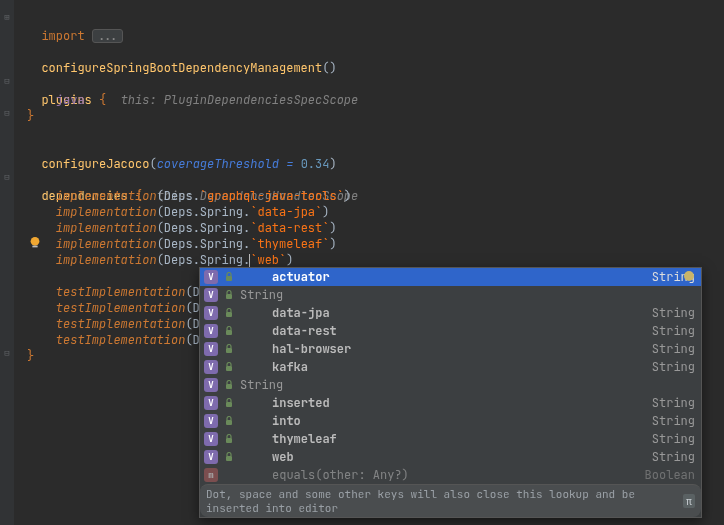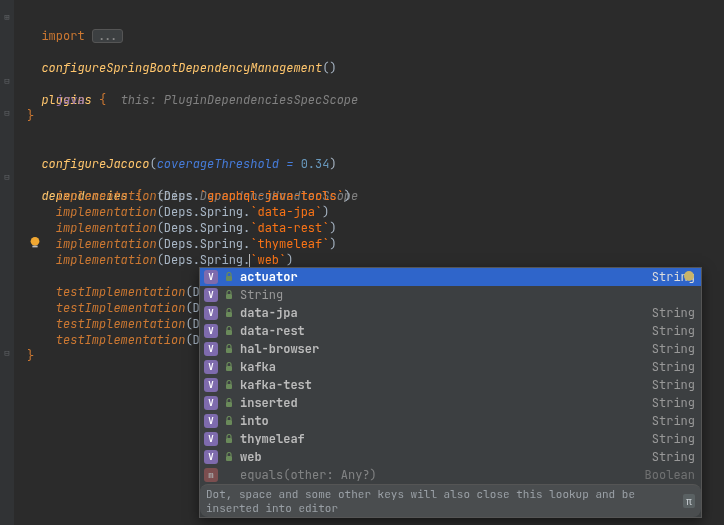--- a/index.html
+++ b/index.html
@@ -36,21 +36,21 @@
   }
   .code {
     position: absolute;
     left: 7px;
     white-space: pre;
     line-height: 16px;
     margin-left: 20px;
   }
   .kw   { color: #cc7832; font-style: italic; }
   .kw2  { color: #cc7832; }
-  .fn   { color: #ffc66d; font-style: italic; }
+  .fn   { color: #ffc66d; }
   .str  { color: #f97316; }
   .num  { color: #6897bb; }
   .param{ color: #467cda; font-style: italic; }
   .obj  { color: #9876aa; }
   .mute { color: #808080; font-style: italic; }
   .plain{ color: #a9b7c6; }
   .dots-box {
     display:inline-block;
     background:#3c3f41;
     border:1px solid #555;
@@ -87,21 +87,21 @@
     color: #fff;
     font-size: 9px;
     font-weight: bold;
     display:flex; align-items:center; justify-content:center;
     flex-shrink:0;
   }
   .lock {
     width: 10px; height:10px;
     flex-shrink:0;
   }
-  .item-label { flex: 1; color: #bbbbbb; font-weight: bold;}
+  .item-label { flex: 1; color: #bbbbbb; font-weight: bold; margin-left: 32px;}
   .row.sel .item-label { color:#fff; }
   .item-type { color: #999; }
   .row.sel .item-type { color:#ddd; }
   .row.faded { opacity:.55; }
   .popup-foot {
     background: #4a4d4f;
     color: #9aa0a6;
     font-size: 11px;
     padding: 2px 6px;
     display:flex;
@@ -233,21 +233,20 @@
         </svg>
         <span class="item-label">kafka</span>
         <span class="item-type">String</span>
       </div>
       <div class="row">
         <span class="badge">V</span>
         <svg class="lock" viewBox="0 0 10 10">
           <rect x="2" y="4" width="6" height="5" rx="1" fill="#6a8a5a"></rect>
           <path d="M3 4 V2.5 a2 2 0 0 1 4 0 V4" fill="none" stroke="#6a8a5a" stroke-width="1.2"></path>
         </svg>
-        <span class="item-label">kafka-test</span>
         <span class="item-type">String</span>
       </div>
       <div class="row">
         <span class="badge">V</span>
         <svg class="lock" viewBox="0 0 10 10">
           <rect x="2" y="4" width="6" height="5" rx="1" fill="#6a8a5a"></rect>
           <path d="M3 4 V2.5 a2 2 0 0 1 4 0 V4" fill="none" stroke="#6a8a5a" stroke-width="1.2"></path>
         </svg>
         <span class="item-label">inserted</span>
         <span class="item-type">String</span>

